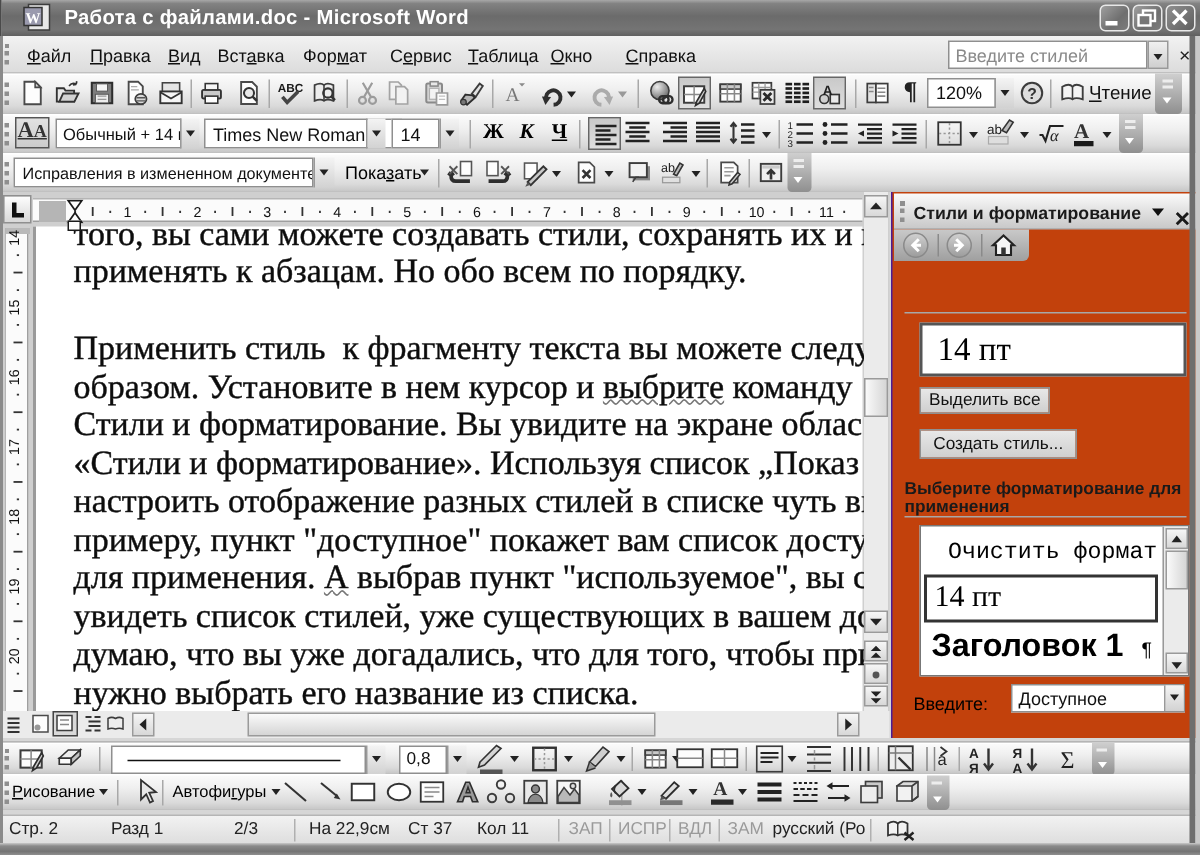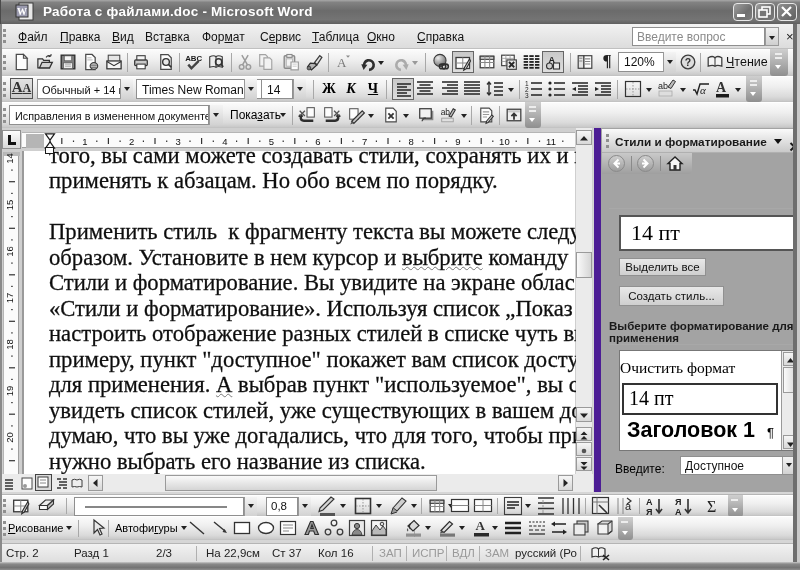--- a/index.html
+++ b/index.html
@@ -38,21 +38,21 @@
 #doctext { left:25px; top:-8.5px; width:600px; font-family:"Liberation Serif", serif; font-size:22.65px; line-height:25.5px; color:#0c0c0c; white-space:pre; -webkit-text-stroke:0.3px #222; }
 .tbtn { position:absolute; top:2px; width:22px; height:22px; }
 .tbtn svg { position:absolute; left:0; top:0; }
 .pressed { background:linear-gradient(#c9c9c9,#dedede); border:1px solid #666; }
 
 #vscroll { left:576px; top:0px; width:16px; height:364px; background:#ebebeb; }
 .sbtn { background:linear-gradient(#f6f6f6,#d8d8d8); border:1px solid #9a9a9a; text-align:center; }
 
 #hscrollrow { left:0; top:346px; width:593px; height:18px; background:#ebebeb; }
 
-#taskpane { left:594px; top:128px; width:206px; height:364px; background:#a3a3a3; border-left:7px solid #4c1d95; }
+#taskpane { left:594px; top:128px; width:206px; height:364px; background:#c2410c; border-left:1px solid #4c1d95; }
 #tptitle { left:1px; top:1px; width:205px; height:24px; background:linear-gradient(#fafafa,#c9c9c9); border-bottom:1px solid #b0b0b0; }
 #tpnav { left:1px; top:25px; width:90px; height:21px; background:linear-gradient(#c9c9c9,#9f9f9f); border-radius:0 0 4px 0; }
 .tplabel { font-size:11.5px; font-weight:bold; color:#1a1a1a; }
 .tpbutton { background:linear-gradient(#e8e8e8,#cfcfcf); border:1px solid #909090; font-size:11.5px; color:#111; text-align:center; }
 
 #tb4 { left:0; top:494px; width:800px; height:22px; }
 #tb5 { left:0; top:516px; width:800px; height:24px; }
 #statusbar { left:0; top:543px; width:800px; height:19px; background:linear-gradient(#f2f2f2,#dedede); border-top:1px solid #b5b5b5; font-size:11.5px; color:#222; }
 #bottomband { left:0; top:562px; width:800px; height:8px; background:linear-gradient(#c9c9c9 0%,#8a8a8a 25%,#747474 70%,#8f8f8f 100%); }
 .sbsep { width:1px; background:#b0b0b0; top:2px; height:15px; }
@@ -84,21 +84,21 @@
   <div class="abs grip" style="left:3px; top:5px; height:14px"></div>
   <div class="menuitem abs" style="left:18px"><u>Ф</u>айл</div>
   <div class="menuitem abs" style="left:60px"><u>П</u>равка</div>
   <div class="menuitem abs" style="left:112px"><u>В</u>ид</div>
   <div class="menuitem abs" style="left:145px">Вст<u>а</u>вка</div>
   <div class="menuitem abs" style="left:202px">Фор<u>м</u>ат</div>
   <div class="menuitem abs" style="left:260px">С<u>е</u>рвис</div>
   <div class="menuitem abs" style="left:312px"><u>Т</u>аблица</div>
   <div class="menuitem abs" style="left:367px"><u>О</u>кно</div>
   <div class="menuitem abs" style="left:417px"><u>С</u>правка</div>
-  <div class="combo abs" style="left:632px; top:3px; width:133px; height:19px; color:#8a8a8a; padding:2px 4px">Введите вопрос</div>
+  <div class="combo abs" style="left:632px; top:3px; width:133px; height:19px; color:#8a8a8a; padding:2px 4px">Введите стилей</div>
   <div class="abs" style="left:765px; top:3px; width:14px; height:19px; background:linear-gradient(#f0f0f0,#cfcfcf); border:1px solid #999">
       <div class="arrow-down abs" style="left:3px; top:8px"></div>
     </div>
   <div class="abs" style="left:786px; top:5px; font-size:13px; color:#222">×</div>
 </div>
 <svg width="0" height="0" style="position:absolute">
 <defs>
 <radialGradient id="gsph" cx="35%" cy="30%" r="75%">
         <stop offset="0" stop-color="#ededed"></stop>
         <stop offset="1" stop-color="#686868"></stop>
@@ -775,21 +775,21 @@
   </div>
   <div class="abs" style="left:8px; top:80px; width:188px; height:1px; background:#a8a8a8"></div>
   <div class="abs" style="left:18px; top:87px; width:178px; height:36px; background:#fff; border:2px solid #555">
     <div style="font-family:'Liberation Serif',serif; font-size:22px; padding:3px 0 0 10px">14 пт</div>
   </div>
   <div class="tpbutton abs" style="left:18px; top:130px; width:87px; height:18px; padding-top:2px">Выделить все</div>
   <div class="tpbutton abs" style="left:18px; top:158px; width:105px; height:20px; padding-top:3px">Создать стиль...</div>
   <div class="tplabel abs" style="left:8px; top:192px">Выберите форматирование для<br>применения</div>
   <div class="abs" style="left:8px; top:216px; width:188px; height:1px; background:#a8a8a8"></div>
   <div class="abs" style="left:18px; top:222px; width:180px; height:101px; background:#fff; border:1px solid #777">
-    <div class="abs" style="left:0; top:8px; font-family:Liberation Serif, serif; font-size:15.5px">Очистить формат</div>
+    <div class="abs" style="left:18px; top:8px; font-family:Liberation Mono, monospace; font-size:15.5px">Очистить формат</div>
     <div class="abs" style="left:2px; top:32px; width:156px; height:32px; border:2px solid #333">
       <div style="font-family:'Liberation Serif',serif; font-size:20px; padding:2px 0 0 5px">14 пт</div>
     </div>
     <div class="abs" style="left:7px; top:67px; font-size:21.5px; font-weight:bold">Заголовок 1&nbsp;&nbsp;<span style="font-size:13px; font-weight:normal">¶</span></div>
     <div class="abs" style="right:0; top:0; width:17px; height:99px; background:#ebebeb; border-left:1px solid #999">
       <div class="sbtn abs" style="left:1px; top:1px; width:15px; height:14px"><svg width="13" height="12">
             <path d="M6.5 3 L3 7.5 h7 z" fill="#222"></path>
           </svg></div>
       <div class="abs" style="left:1px; top:16px; width:15px; height:26px; background:linear-gradient(90deg,#fafafa,#d5d5d5); border:1px solid #9a9a9a"></div>
       <div class="sbtn abs" style="left:1px; top:84px; width:15px; height:14px"><svg width="13" height="12">
@@ -1058,21 +1058,21 @@
     </div>
 </div>
 
 <div id="statusbar" class="abs">
   <div class="abs" style="left:6px; top:3px">Стр. 2</div>
   <div class="abs" style="left:74px; top:3px">Разд 1</div>
   <div class="abs" style="left:156px; top:3px">2/3</div>
   <div class="abs sbsep" style="left:196px"></div>
   <div class="abs" style="left:206px; top:3px">На 22,9см</div>
   <div class="abs" style="left:272px; top:3px">Ст 37</div>
-  <div class="abs" style="left:318px; top:3px">Кол 16</div>
+  <div class="abs" style="left:318px; top:3px">Кол 11</div>
   <div class="abs sbsep" style="left:372px"></div>
   <div class="abs dim" style="left:379px; top:3px">ЗАП</div>
   <div class="abs sbsep" style="left:406px"></div>
   <div class="abs dim" style="left:412px; top:3px">ИСПР</div>
   <div class="abs sbsep" style="left:446px"></div>
   <div class="abs dim" style="left:452px; top:3px">ВДЛ</div>
   <div class="abs sbsep" style="left:479px"></div>
   <div class="abs dim" style="left:485px; top:3px">ЗАМ</div>
   <div class="abs" style="left:515px; top:3px">русский (Ро</div>
   <div class="abs sbsep" style="left:580px"></div>

